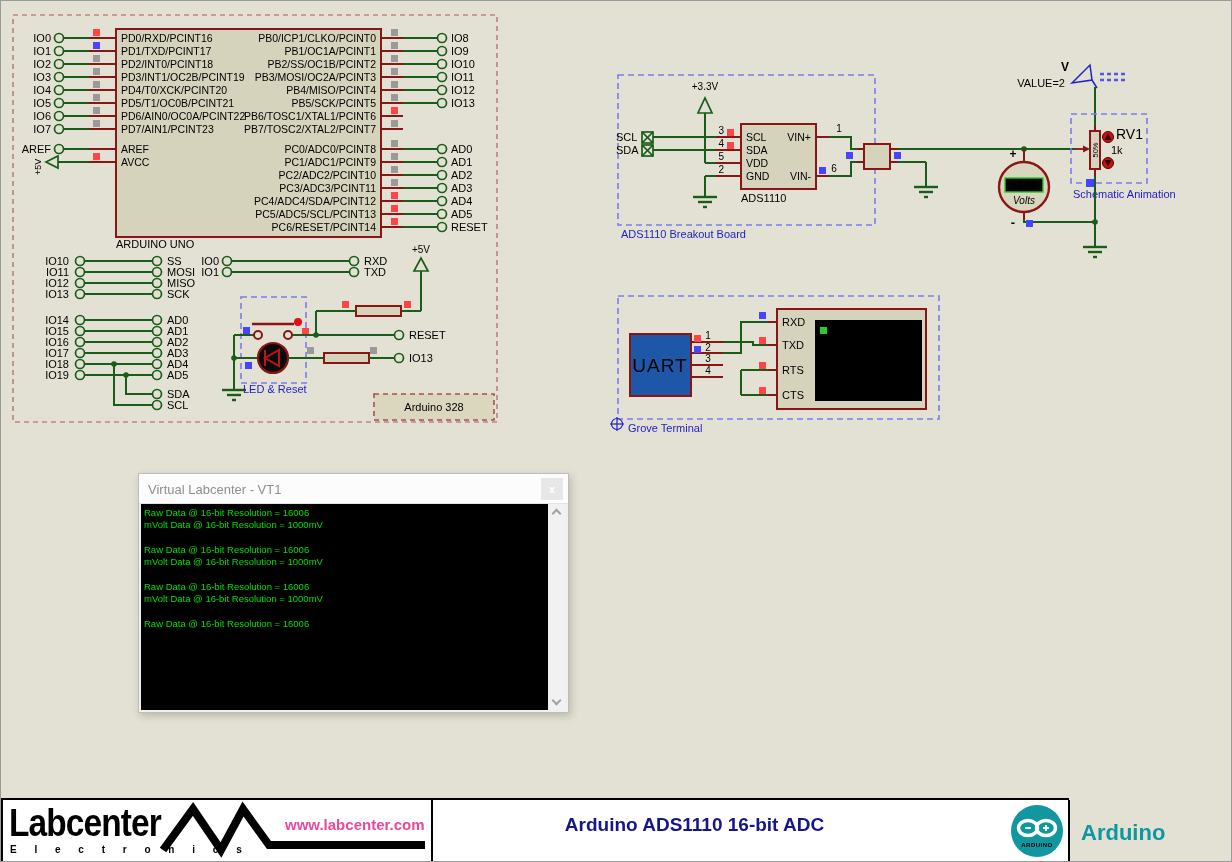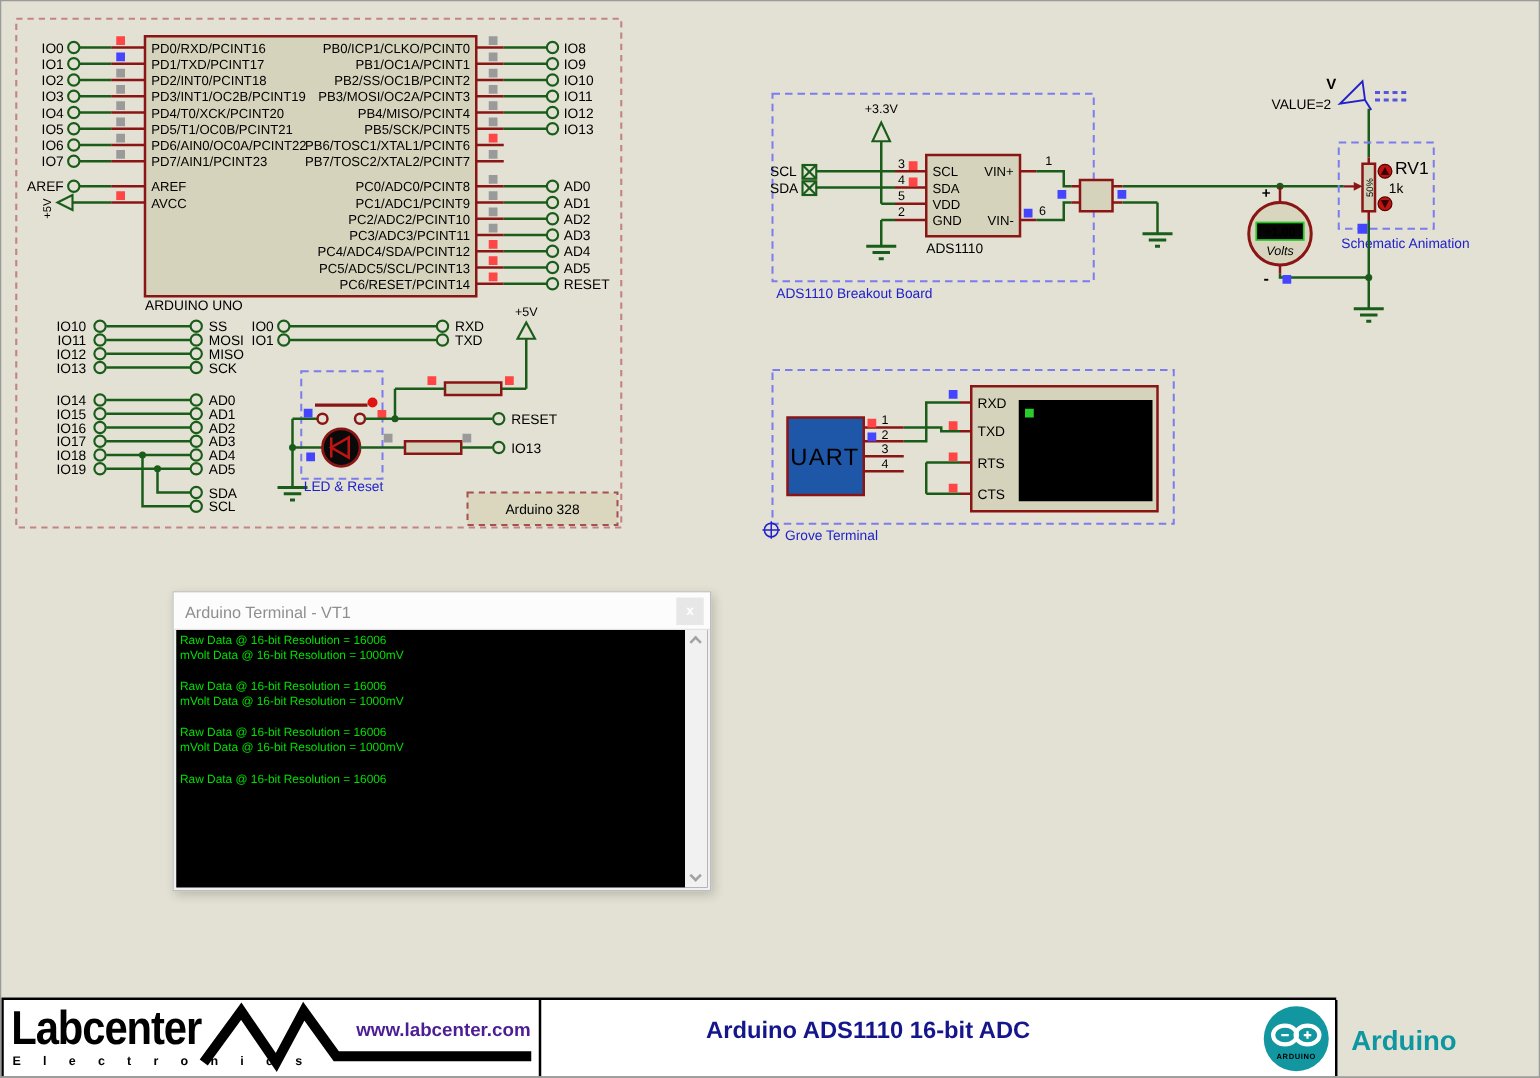--- a/index.html
+++ b/index.html
@@ -29,21 +29,21 @@
 .chev.up{top:6px;transform:rotate(-45deg)}
 .chev.down{bottom:6px;transform:rotate(135deg)}
 
 .footer{position:absolute;left:0;top:797px;width:1068px;height:65px;background:#FFF;border:2px solid #000}
 .fcell{position:absolute;top:0;height:100%}
 .fc-left{left:0;width:428px}
 .fc-mid{left:428px;width:639px;border-left:2px solid #000;border-right:2px solid #000;background:#FFF}
 .fc-right{left:1066px;right:0}
 .brand{position:absolute;left:6px;top:2px;font-size:38px;font-weight:bold;letter-spacing:-1px;transform:scaleX(.88);transform-origin:left;color:#000}
 .brand2{position:absolute;left:7px;top:44px;font-size:10px;font-weight:bold;letter-spacing:7.5px;color:#000}
-.url{position:absolute;left:282px;top:16px;font-size:15px;font-weight:bold;color:#4c1d95}
+.url{position:absolute;left:282px;top:16px;font-size:15px;font-weight:bold;color:#ec4899}
 .zig{position:absolute;left:0;top:0}
 .sheet-title{position:absolute;left:0;top:14px;width:100%;padding-right:112px;text-align:center;font-size:19px;font-weight:bold;color:#16168C}
 .partner{position:absolute;left:12px;top:20px;font-size:22px;font-weight:bold;color:#0F97A1}
 .ardlogo{position:absolute;right:3px;top:3px}
 </style>
 </head>
 <body>
 
 <div class="stage">
 
@@ -471,21 +471,21 @@
     <text x="781" y="348" class="t11">TXD</text>
     <text x="781" y="373" class="t11">RTS</text>
     <text x="781" y="398" class="t11">CTS</text>
     <rect x="814" y="319" width="107" height="81" fill="#000000"></rect>
     <rect x="819" y="326" width="7" height="7" fill="#2ACC2A"></rect>
   </g>
 </svg>
 
 <div class="vt">
   <div class="vt-title">
-    <span>Arduino Terminal - VT1</span>
+    <span>Virtual Labcenter - VT1</span>
     <div class="vt-close">x</div>
   </div>
   <div class="vt-body">
     <div class="vt-text"><div>Raw Data @ 16-bit Resolution = 16006</div><div>mVolt Data @ 16-bit Resolution = 1000mV</div><div>&nbsp;</div><div>Raw Data @ 16-bit Resolution = 16006</div><div>mVolt Data @ 16-bit Resolution = 1000mV</div><div>&nbsp;</div><div>Raw Data @ 16-bit Resolution = 16006</div><div>mVolt Data @ 16-bit Resolution = 1000mV</div><div>&nbsp;</div><div>Raw Data @ 16-bit Resolution = 16006</div></div>
     <div class="vt-scroll">
       <div class="chev up"></div>
       <div class="chev down"></div>
     </div>
   </div>
 </div>

